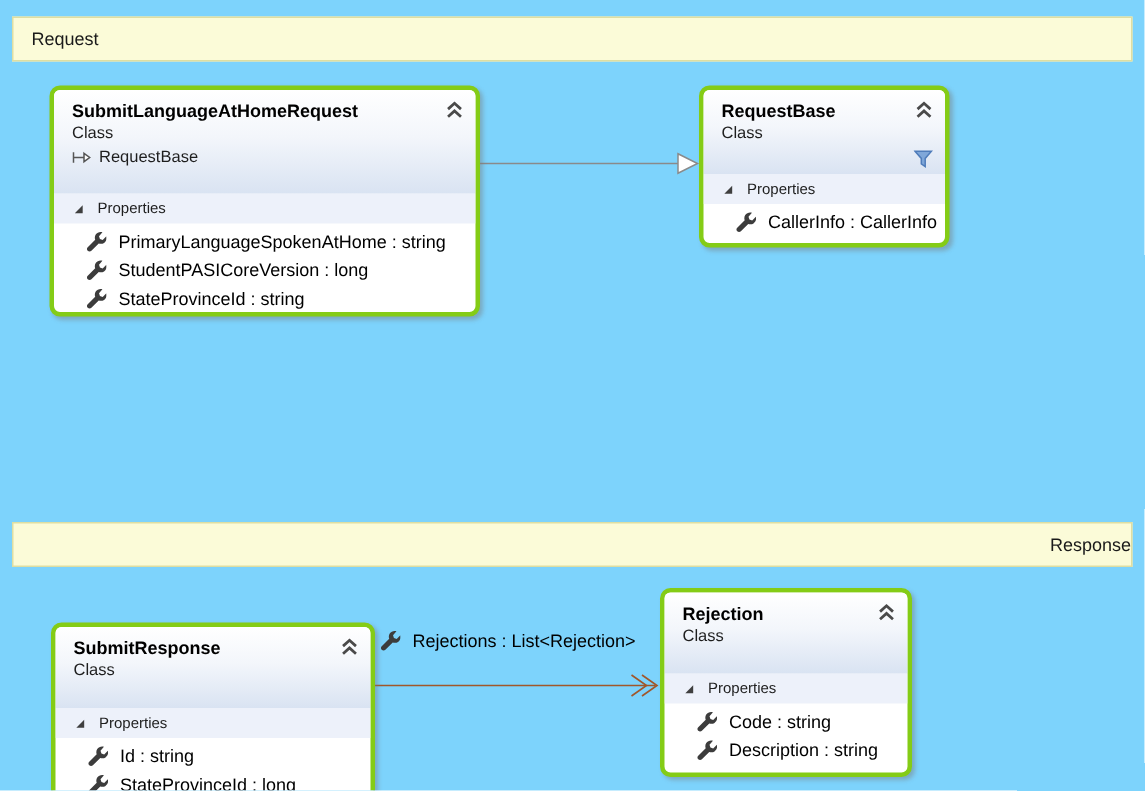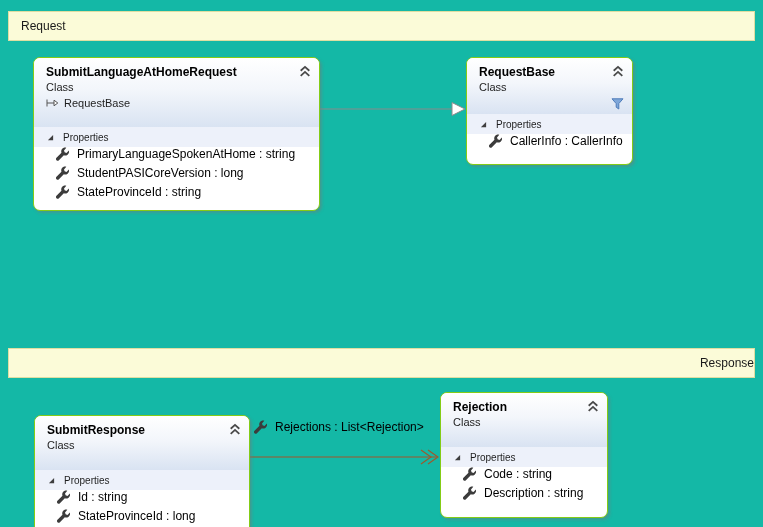--- a/index.html
+++ b/index.html
@@ -1,29 +1,29 @@
 <!DOCTYPE html>
 <html><head>
 <meta charset="utf-8">
 <style>
   html,body { margin:0; padding:0; background:#ffffff; }
   .stage {
     position:relative; width:763px; height:527px;
     font-family:"Liberation Sans", sans-serif;
-    background:#14b8a6; overflow:hidden;
+    background:#7dd3fc; overflow:hidden;
   }
   .banner {
     position:absolute; left:8px; width:747px; height:30px;
     background:#fbfbd8; border:1px solid #dedea2;
     box-sizing:border-box; display:flex; align-items:center;
     padding-left:12px; font-size:12px; color:#1a1a1a;
   }
   .class-box {
     position:absolute; background:#ffffff;
-    border:1px solid #84cc16; border-radius:7px;
+    border:3px solid #84cc16; border-radius:7px;
     box-shadow:2px 2px 3px rgba(120,120,120,0.45);
     box-sizing:border-box; overflow:hidden;
   }
   .box-header {
     position:relative; box-sizing:border-box;
     background:linear-gradient(180deg, #ffffff 0%, #f3f6fb 45%, #d9e3f2 100%);
     padding:7px 24px 0 12px;
   }
   .box-title { font-size:12px; font-weight:bold; color:#000000; white-space:nowrap; }
   .box-stereo { font-size:11px; color:#1e1e1e; margin-top:2px; }
@@ -35,21 +35,21 @@
   .filter-btn {
     position:absolute; right:7px; bottom:3px; width:15px; height:14px;
     background:none; border:none; padding:0; cursor:pointer; line-height:0;
   }
   .section-header {
     display:flex; align-items:center; gap:9px;
     background:#edf1fa; height:20px; padding:0 8px 0 13px;
     font-size:10px; color:#1e1e1e;
   }
   .member-row {
-    display:flex; align-items:flex-start; gap:8px;
+    display:flex; align-items:flex-end; gap:8px;
     height:19px; padding-left:21px; font-size:12px; color:#000000;
     white-space:nowrap;
   }
   .connector { position:absolute; overflow:visible; }
   .assoc-label {
     position:absolute; display:flex; align-items:center; gap:8px;
     font-size:12px; color:#000000; white-space:nowrap;
   }
   .icon { display:inline-block; line-height:0; }
 </style>

